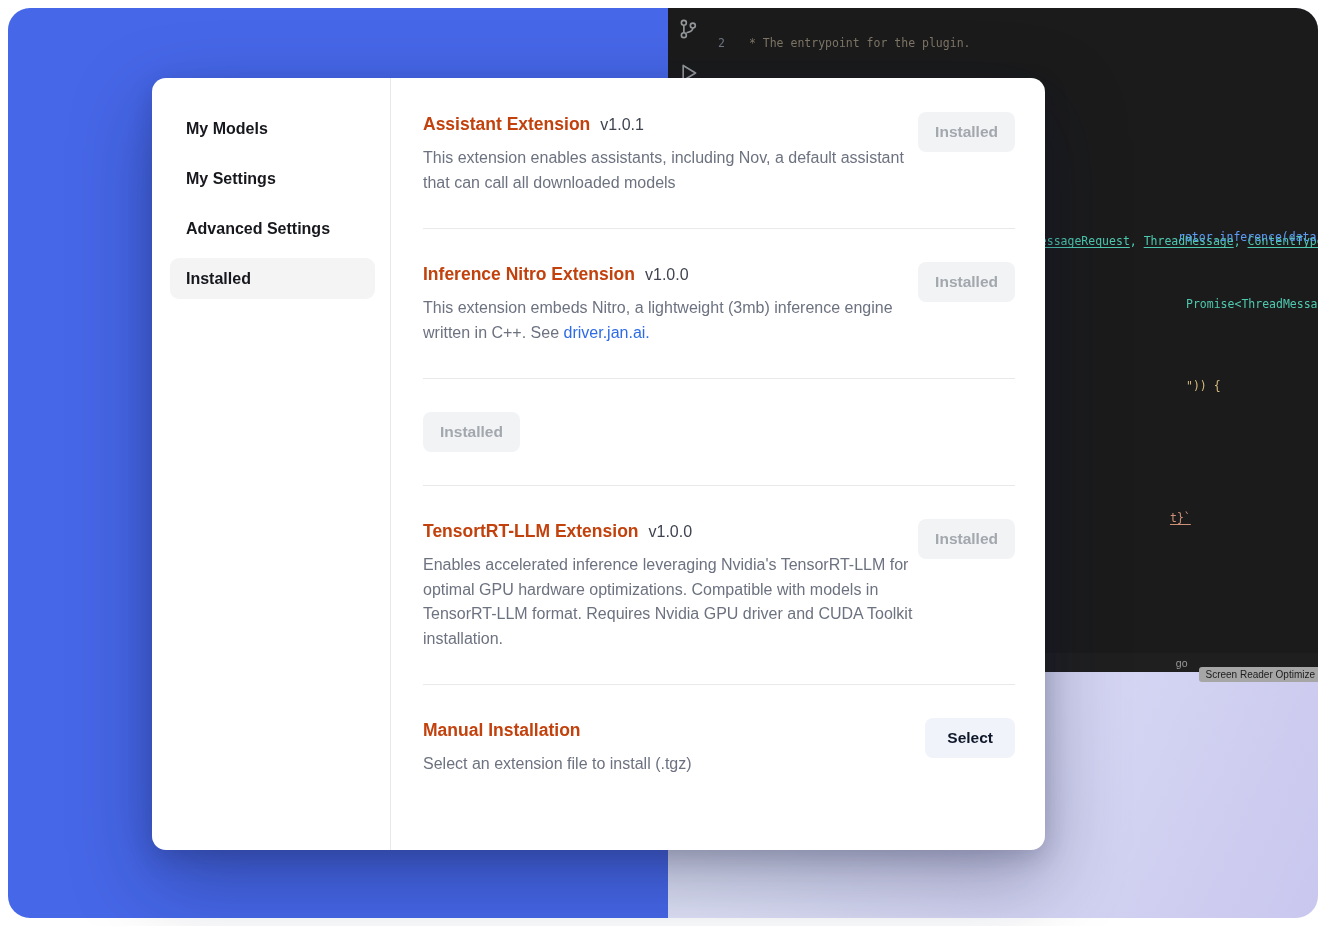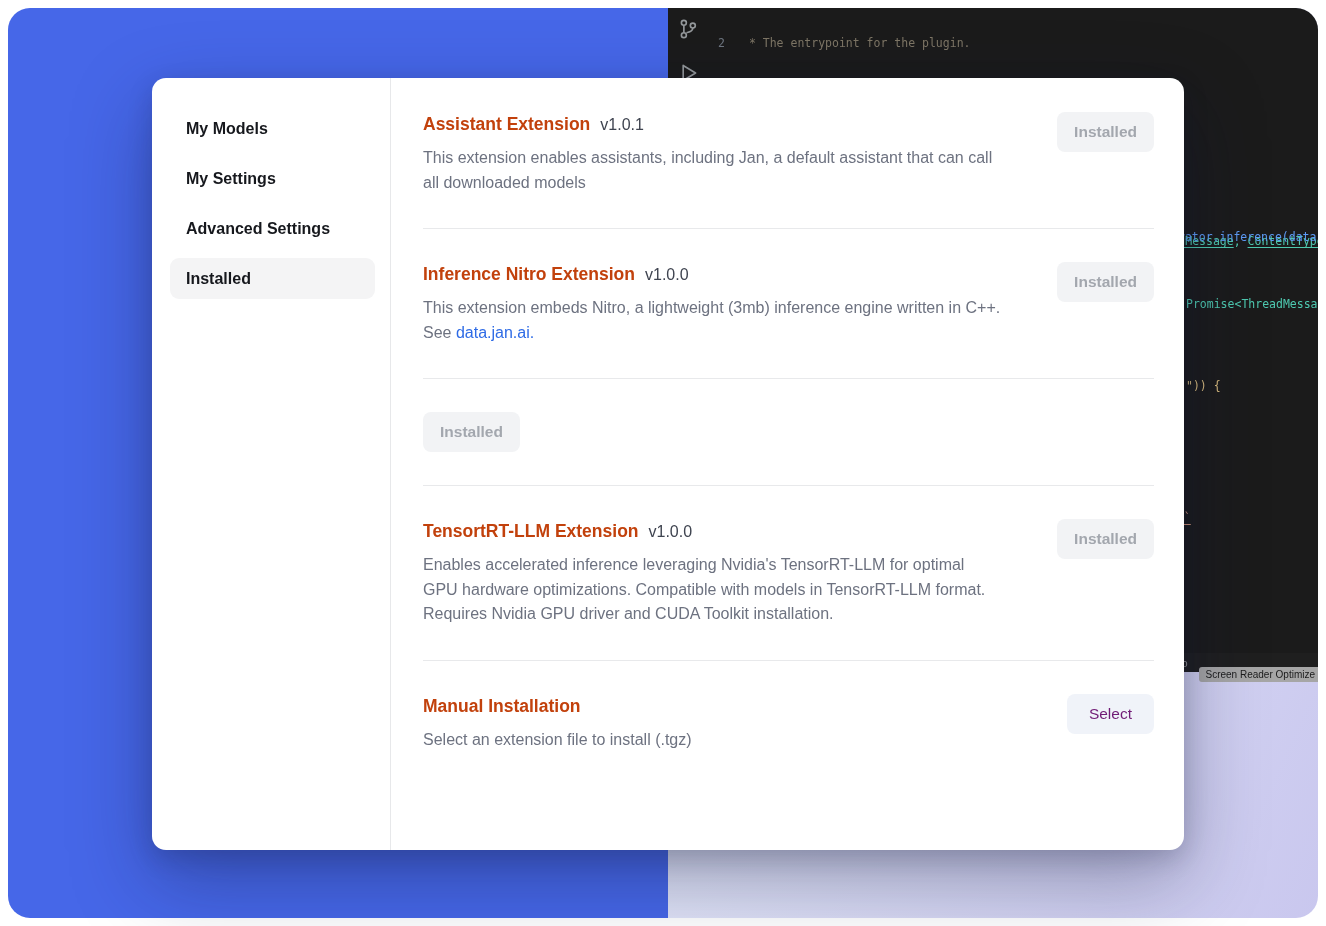--- a/index.html
+++ b/index.html
@@ -33,38 +33,38 @@
   .frag.f2 { left:518px; top:289px; color:#4ec9b0; }
   .frag.f3 { left:518px; top:371px; color:#d7ba7d; }
   .frag.f4 { left:502px; top:503px; color:#ce9178; text-decoration:underline; text-underline-offset:2px; }
 
   .statusbar { position:absolute; left:0; right:0; bottom:0; height:19px; background:#1f1f1f;
                display:flex; align-items:center; justify-content:flex-end; gap:11px; font-size:10.5px; }
   .status-text { color:#9a9a9a; }
   .status-chip { background:#a6a6a6; color:#1c1c1c; border-radius:3px; padding:2px 7px; white-space:nowrap; margin-right:-4px; font-size:10px;margin-top:24px; }
 
   
-  .modal { position:absolute; left:152px; top:78px; width:1032px; height:772px; background:#ffffff; border-radius:14px;
+  .modal { position:absolute; left:152px; top:78px; width:893px; height:772px; background:#ffffff; border-radius:14px;
            box-shadow:0 30px 80px rgba(18,24,58,.35), 0 8px 24px rgba(18,24,58,.18); display:flex; overflow:hidden; }
   .sidebar { flex:none; width:239px; border-right:1px solid #e7e8ea; padding:30px 15px 0 18px; }
   .side-item { font-size:16px; line-height:19px; font-weight:700; color:#16181d; padding:11px 16px; border-radius:9px; margin-bottom:9px; cursor:pointer; }
   .side-item.active { background:#f4f4f5; }
 
   .content { flex:1; padding:34px 30px 0 32px; }
   .row { display:flex; justify-content:space-between; align-items:flex-start; padding:33px 0; }
   .row.first { padding-top:0; }
   .row-text { max-width:578px; }
   .ext-title { line-height:24px; }
   .ext-name { font-size:17.5px; font-weight:700; color:#c2410c; }
   .ext-version { font-size:16px; font-weight:400; color:#3f4450; margin-left:10px; }
   .ext-desc { margin-top:9px; font-size:16px; line-height:24.5px; color:#6d7280; }
   .link { color:#2e6be6; cursor:pointer; }
   .btn { flex:none; border:none; border-radius:8px; font-family:inherit; font-size:15.5px; line-height:22px; font-weight:600;
          padding:9px 17px; background:#f2f3f5; color:#a3a7ae; cursor:pointer; }
-  .btn.select { background:#f0f3f9; color:#701a75; font-weight:400; padding:9px 22px;text-align:center; }
+  .btn.select { background:#f0f3f9; color:#0f172a; font-weight:700; padding:9px 22px;text-align:center; }
   .divider { height:1px; background:#e8e9eb; }
 </style>
 </head>
 <body>
 
 <div class="stage">
   <div class="frame">
 
     <div class="blue-panel"></div>
 
@@ -124,33 +124,33 @@
       <div class="side-item active">Installed</div>
     </div>
 
     <div class="content">
 
       <div class="row first">
         <div class="row-text">
           <div class="ext-title">
             <span class="ext-name">Assistant Extension</span><span class="ext-version">v1.0.1</span>
           </div>
-          <div class="ext-desc">This extension enables assistants, including Jan, a default assistant that can call all downloaded models</div>
+          <div class="ext-desc">This extension enables assistants, including Nov, a default assistant that can call all downloaded models</div>
         </div>
         <button class="btn">Installed</button>
       </div>
 
       <div class="divider"></div>
 
       <div class="row">
         <div class="row-text">
           <div class="ext-title">
             <span class="ext-name">Inference Nitro Extension</span><span class="ext-version">v1.0.0</span>
           </div>
-          <div class="ext-desc"><span>This extension embeds Nitro, a lightweight (3mb) inference engine written in C++. See </span><span class="link">data.jan.ai.</span></div>
+          <div class="ext-desc"><span>This extension embeds Nitro, a lightweight (3mb) inference engine written in C++. See </span><span class="link">driver.jan.ai.</span></div>
         </div>
         <button class="btn">Installed</button>
       </div>
 
       <div class="divider"></div>
 
       <div class="row">
         <button class="btn">Installed</button>
       </div>
 

